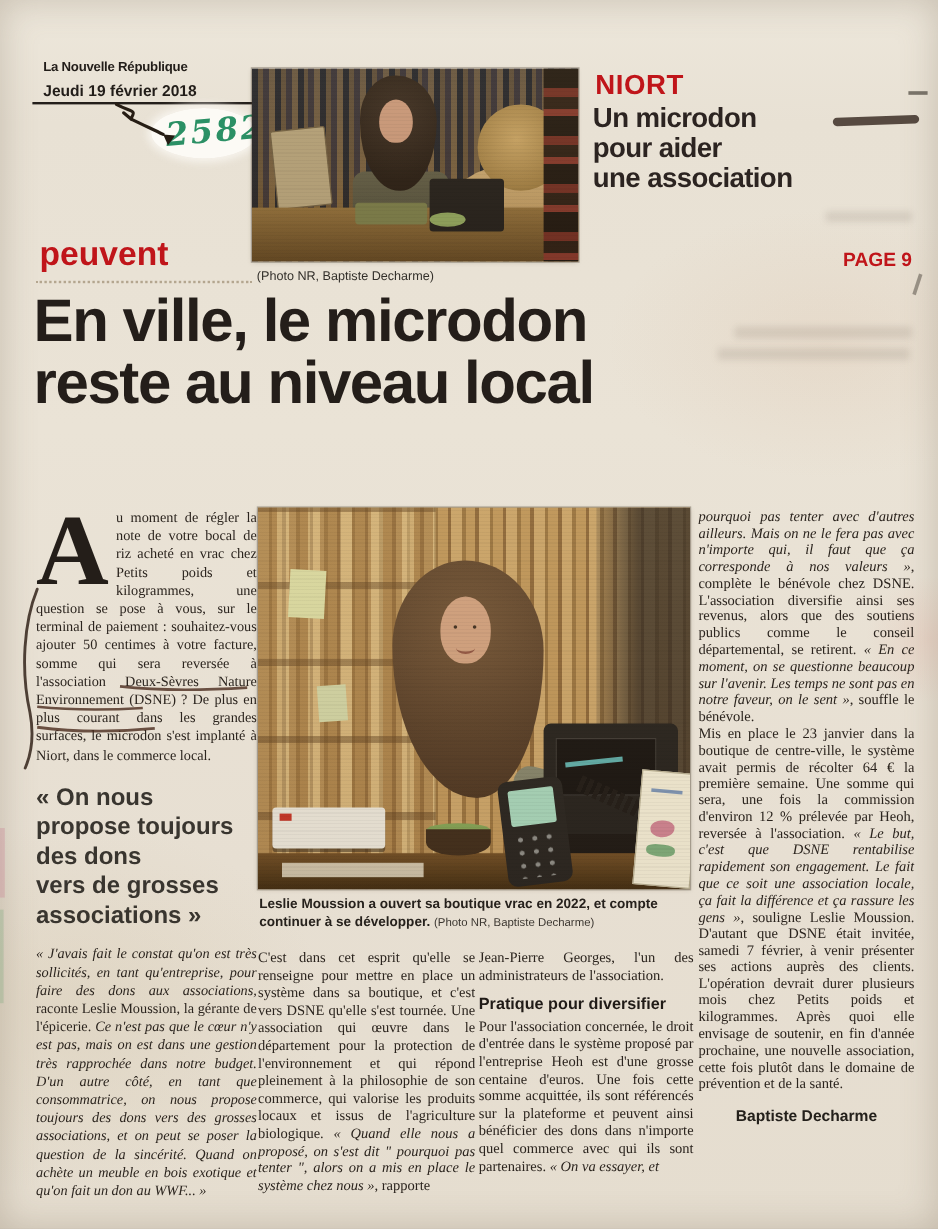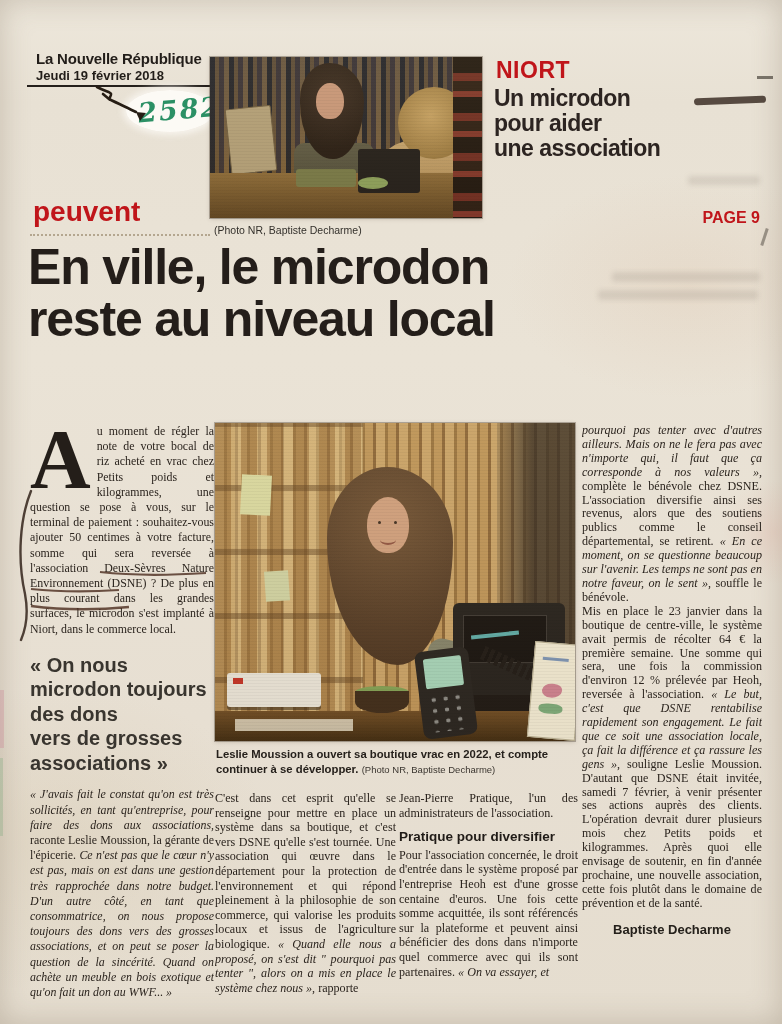--- a/index.html
+++ b/index.html
@@ -10,21 +10,21 @@
       radial-gradient(ellipse 300px 220px at 8% 82%, rgba(204,188,156,.25), transparent 70%),
       radial-gradient(circle 70px at 99% 52%, rgba(226,166,152,.22), transparent 75%),
       linear-gradient(180deg,#ede7db 0,#e8e1d4 10%,#eae3d6 35%,#e7dfd2 70%,#e5ddcf 100%);
     box-shadow:inset 0 0 30px rgba(115,100,80,.30);}
   .abs{position:absolute;}
   .it{font-style:italic;}
   .red{color:#c0151a;}
   .prel{white-space:pre-line;}
 
   
-  .mast-name{left:36px;top:50px;font-weight:bold;font-size:15px;color:#221d19;letter-spacing:-.2px;}
+  .mast-name{left:36px;top:50px;font-weight:bold;font-size:11px;color:#221d19;letter-spacing:-.2px;}
   .mast-date{left:36px;top:68px;font-weight:bold;font-size:13px;color:#221d19;}
   .mast-rule{left:27px;top:85px;width:187px;height:2px;background:#241f1b;}
   .hand-blob{left:126px;top:90px;width:88px;height:42px;border-radius:50%;
     background:rgba(253,251,247,.95);box-shadow:0 0 7px 3px rgba(250,248,243,.85);}
   .hand-num{left:138px;top:94px;font-family:"DejaVu Serif",serif;font-style:italic;
     font-size:27px;color:#2b9065;transform:rotate(-5deg);letter-spacing:2px;font-weight:bold;}
 
   
   .kicker-region{left:496px;top:57px;font-weight:bold;font-size:23px;letter-spacing:.5px;}
   .kicker-head{left:494px;top:86px;width:280px;font-weight:bold;font-size:23px;line-height:1.08;
@@ -181,21 +181,21 @@
   <div class="abs page-ref red">PAGE 9</div>
 
   <div class="abs section-label red">peuvent</div>
   <div class="abs section-rule"></div>
   <h1 class="abs main-head prel" style="margin:0">En ville, le microdon
 reste au niveau local</h1>
 
   <div class="abs bodytext col1">
     <p style="margin:0"><span class="dropcap">A</span><span>u moment de régler la note de votre bocal de riz acheté en vrac chez Petits poids et kilogrammes, une question se pose à vous, sur le terminal de paiement : souhaitez-vous ajouter 50 centimes à votre facture, somme qui sera reversée à l'association Deux-Sèvres Nature Environnement (DSNE) ? De plus en plus courant dans les grandes surfaces, le microdon s'est implanté à Niort, dans le commerce local.</span></p>
     <div class="pullquote prel">« On nous
-microdon toujours
+propose toujours
 des dons
 vers de grosses
 associations »</div>
     <p style="margin:0"><span class="it">« J'avais fait le constat qu'on est très sollicités, en tant qu'entreprise, pour faire des dons aux associations, </span><span>raconte Leslie Moussion, la gérante de l'épicerie. </span><span class="it">Ce n'est pas que le cœur n'y est pas, mais on est dans une gestion très rapprochée dans notre budget. D'un autre côté, en tant que consommatrice, on nous propose toujours des dons vers des grosses associations, et on peut se poser la question de la sincérité. Quand on achète un meuble en bois exotique et qu'on fait un don au WWF... »</span></p>
   </div>
 
   <div class="abs photo main-photo">
     <div class="abs mp-wall"></div>
     <div class="abs mp-dark-right"></div>
     <div class="abs mp-shelf-left"></div>
@@ -232,21 +232,21 @@
       <div class="abs mp-scrib3"></div>
     </div>
   </div>
   <p class="abs mp-caption" style="margin:0"><span class="cap-b">Leslie Moussion a ouvert sa boutique vrac en 2022, et compte continuer à se développer. </span><span class="cap-credit">(Photo NR, Baptiste Decharme)</span></p>
 
   <div class="abs bodytext col2">
     <p style="margin:0"><span>C'est dans cet esprit qu'elle se renseigne pour mettre en place un système dans sa boutique, et c'est vers DSNE qu'elle s'est tournée. Une association qui œuvre dans le département pour la protection de l'environnement et qui répond pleinement à la philosophie de son commerce, qui valorise les produits locaux et issus de l'agriculture biologique. </span><span class="it">« Quand elle nous a proposé, on s'est dit " pourquoi pas tenter ", alors on a mis en place le système chez nous »</span><span>, rapporte</span></p>
   </div>
 
   <div class="abs bodytext col3">
-    <p style="margin:0">Jean-Pierre Pratique, l'un des administrateurs de l'association.</p>
+    <p style="margin:0">Jean-Pierre Georges, l'un des administrateurs de l'association.</p>
     <div class="crosshead">Pratique pour diversifier</div>
     <p style="margin:0"><span>Pour l'association concernée, le droit d'entrée dans le système proposé par l'entreprise Heoh est d'une grosse centaine d'euros. Une fois cette somme acquittée, ils sont référencés sur la plateforme et peuvent ainsi bénéficier des dons dans n'importe quel commerce avec qui ils sont partenaires. </span><span class="it">« On va essayer, et</span></p>
   </div>
 
   <div class="abs bodytext col4">
     <p><span class="it">pourquoi pas tenter avec d'autres ailleurs. Mais on ne le fera pas avec n'importe qui, il faut que ça corresponde à nos valeurs »</span><span>, complète le bénévole chez DSNE. L'association diversifie ainsi ses revenus, alors que des soutiens publics comme le conseil départemental, se retirent. </span><span class="it">« En ce moment, on se questionne beaucoup sur l'avenir. Les temps ne sont pas en notre faveur, on le sent »</span><span>, souffle le bénévole.</span></p>
     <p><span>Mis en place le 23 janvier dans la boutique de centre-ville, le système avait permis de récolter 64 € la première semaine. Une somme qui sera, une fois la commission d'environ 12 % prélevée par Heoh, reversée à l'association. </span><span class="it">« Le but, c'est que DSNE rentabilise rapidement son engagement. Le fait que ce soit une association locale, ça fait la différence et ça rassure les gens »</span><span>, souligne Leslie Moussion. D'autant que DSNE était invitée, samedi 7 février, à venir présenter ses actions auprès des clients. L'opération devrait durer plusieurs mois chez Petits poids et kilogrammes. Après quoi elle envisage de soutenir, en fin d'année prochaine, une nouvelle association, cette fois plutôt dans le domaine de prévention et de la santé.</span></p>
     <div class="byline">Baptiste Decharme</div>
   </div>
 

